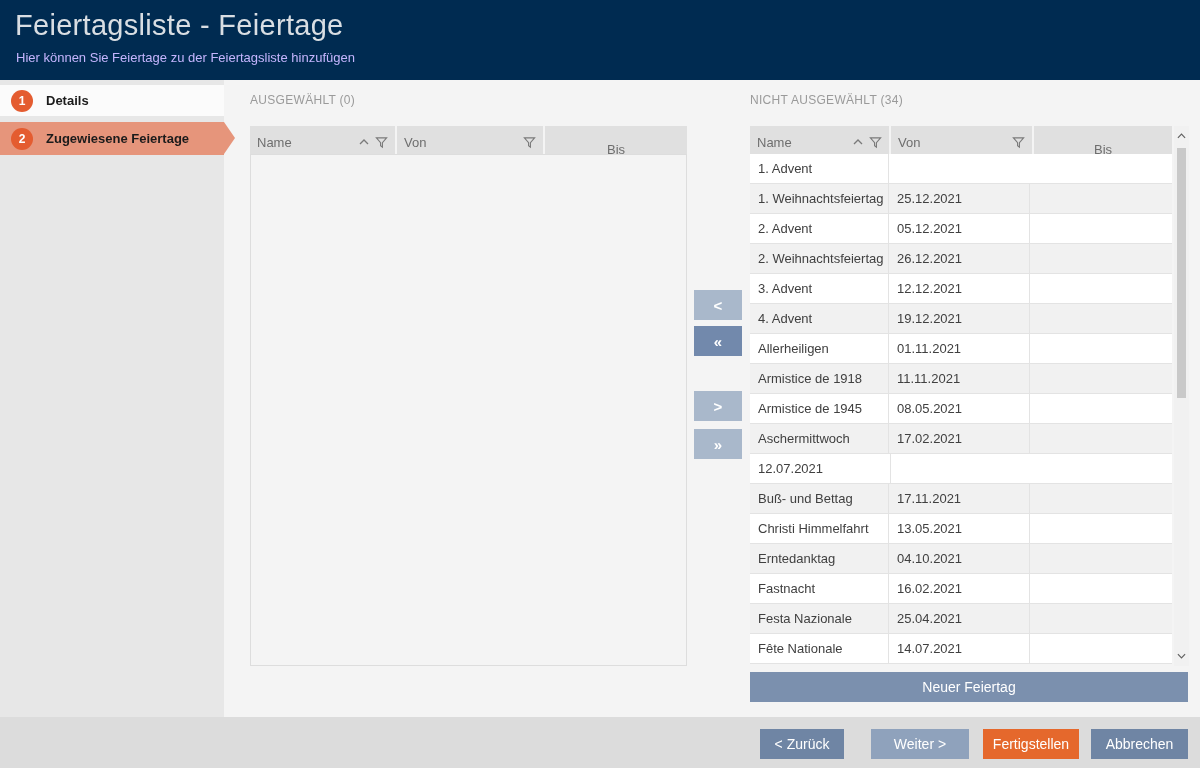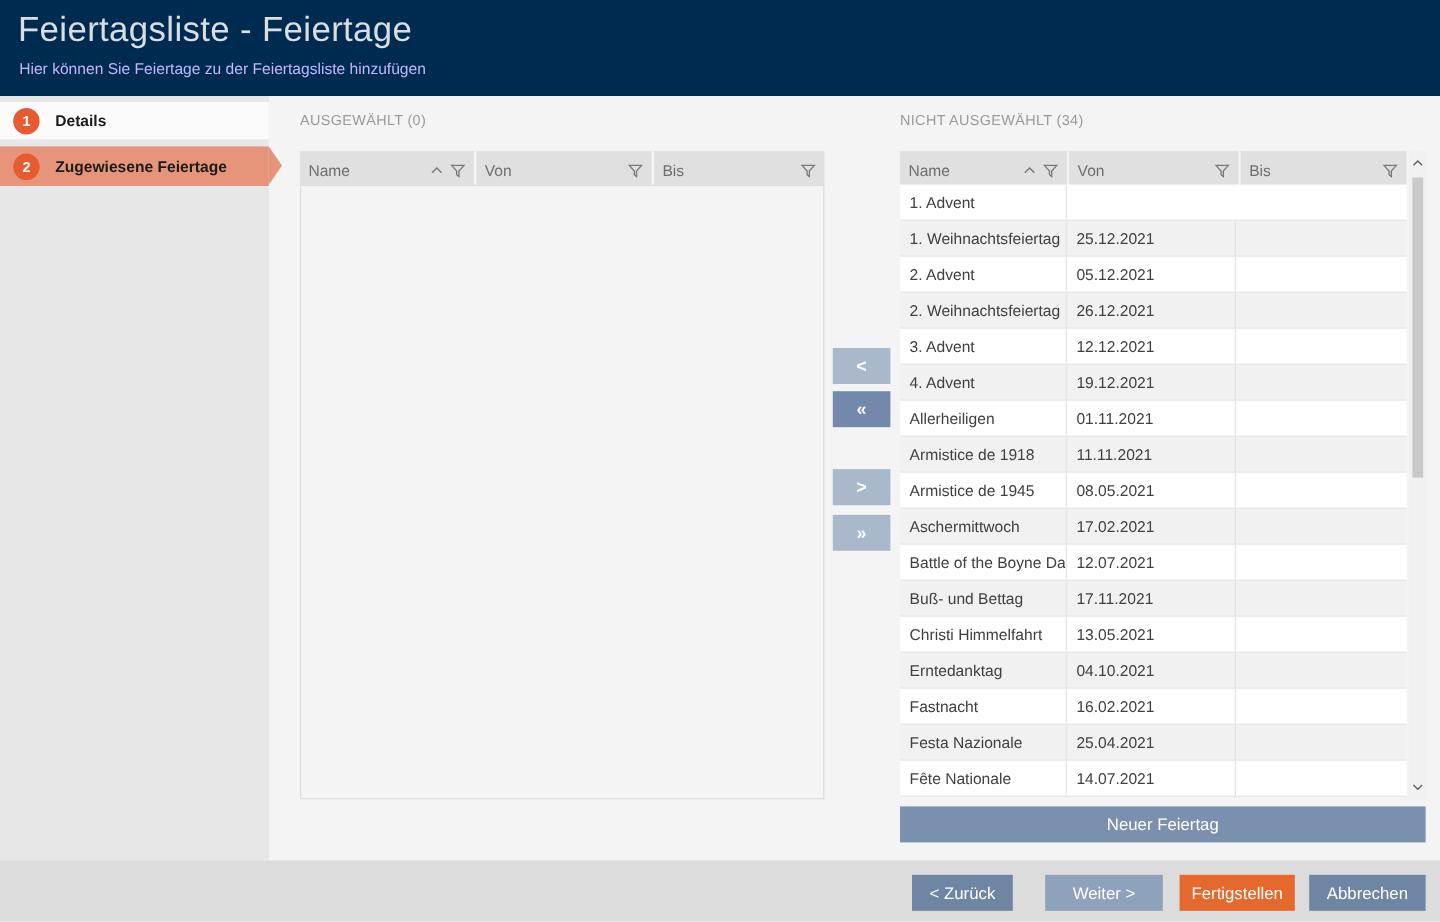--- a/index.html
+++ b/index.html
@@ -26,21 +26,21 @@
 
   
   .panel-label { position:absolute; top:93px; font-size:12px; color:#9A9A9A; letter-spacing:0.3px; }
   .lbl-sel { left:250px; }
   .lbl-unsel { left:750px; }
 
   
   .thead { display:flex; height:28px; }
   .hcell { background:#E0E0E0; color:#6E6E6E; font-size:13px; display:flex; align-items:center;
     padding:16px 7px; margin-right:2px; }
-  .hcell:last-child { margin-right:0; }
+  .hcell:last-child { margin-right:0;flex-direction:column; }
   .hspacer { flex:1; }
   .icn { display:inline-flex; align-items:center; }
   .icn svg { display:block; }
 
   .tbl-left { position:absolute; left:250px; top:126px; width:437px; }
   .tbl-left .h-name { width:145px; } .tbl-left .h-von { width:146px; } .tbl-left .h-bis { flex:1; }
   .tbl-left-body { position:absolute; left:250px; top:154px; width:437px; height:512px;
     background:#F4F4F4; border:1px solid #DDDDDD; }
 
   .tbl-right { position:absolute; left:750px; top:126px; width:422px; }
@@ -222,21 +222,20 @@
         <div class="tcell c-name">Armistice de 1945</div>
         <div class="tcell c-von">08.05.2021</div>
         <div class="tcell c-bis"></div>
       </div>
       <div class="trow alt">
         <div class="tcell c-name">Aschermittwoch</div>
         <div class="tcell c-von">17.02.2021</div>
         <div class="tcell c-bis"></div>
       </div>
       <div class="trow">
-        <div class="tcell c-name">Battle of the Boyne Da</div>
         <div class="tcell c-von">12.07.2021</div>
         <div class="tcell c-bis"></div>
       </div>
       <div class="trow alt">
         <div class="tcell c-name">Buß- und Bettag</div>
         <div class="tcell c-von">17.11.2021</div>
         <div class="tcell c-bis"></div>
       </div>
       <div class="trow">
         <div class="tcell c-name">Christi Himmelfahrt</div>

